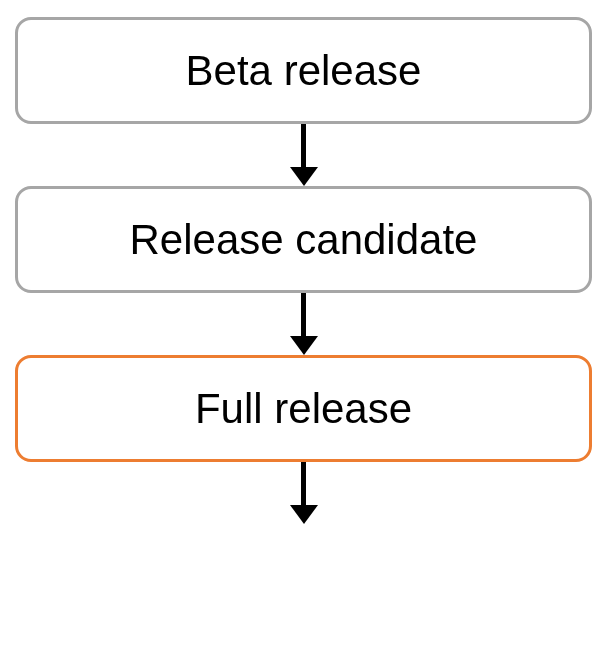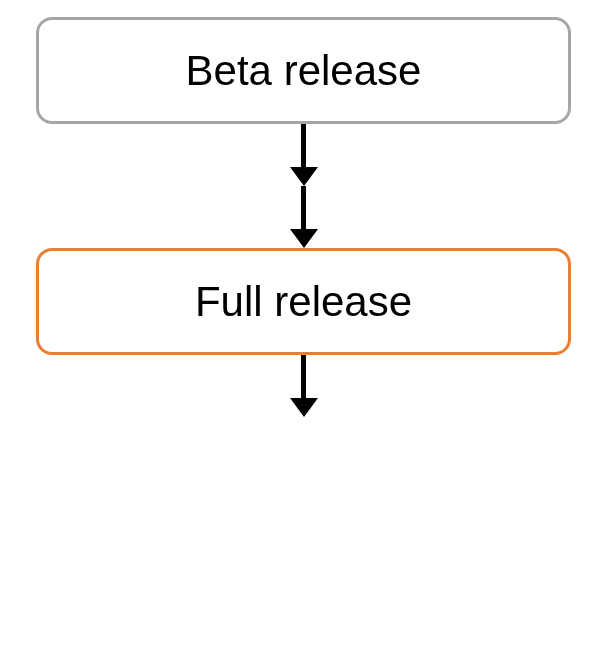--- a/index.html
+++ b/index.html
@@ -14,21 +14,21 @@
     background: #ffffff;
     overflow: hidden;
     font-family: "Liberation Sans", "DejaVu Sans", sans-serif;
     display: flex;
     flex-direction: column;
     align-items: center;
     box-sizing: border-box;
     padding-top: 17px;
   }
   .node {
-    width: 535px;
+    width: 577px;
     height: 107px;
     box-sizing: border-box;
     border: 3px solid var(--box-border, #a6a6a6);
     border-radius: 16px;
     background: var(--box-fill, #ffffff);
     display: flex;
     align-items: center;
     justify-content: center;
     flex: 0 0 auto;
   }
@@ -70,20 +70,23 @@
 
   <div class="node">
     <span class="node-label">Beta release</span>
   </div>
 
   <div class="arrow">
     <div class="arrow-shaft"></div>
     <div class="arrow-head"></div>
   </div>
 
+  <div class="node">
+    <span class="node-label">Release candidate</span>
+  </div>
 
   <div class="arrow">
     <div class="arrow-shaft"></div>
     <div class="arrow-head"></div>
   </div>
 
   <div class="node highlighted">
     <span class="node-label">Full release</span>
   </div>
 

